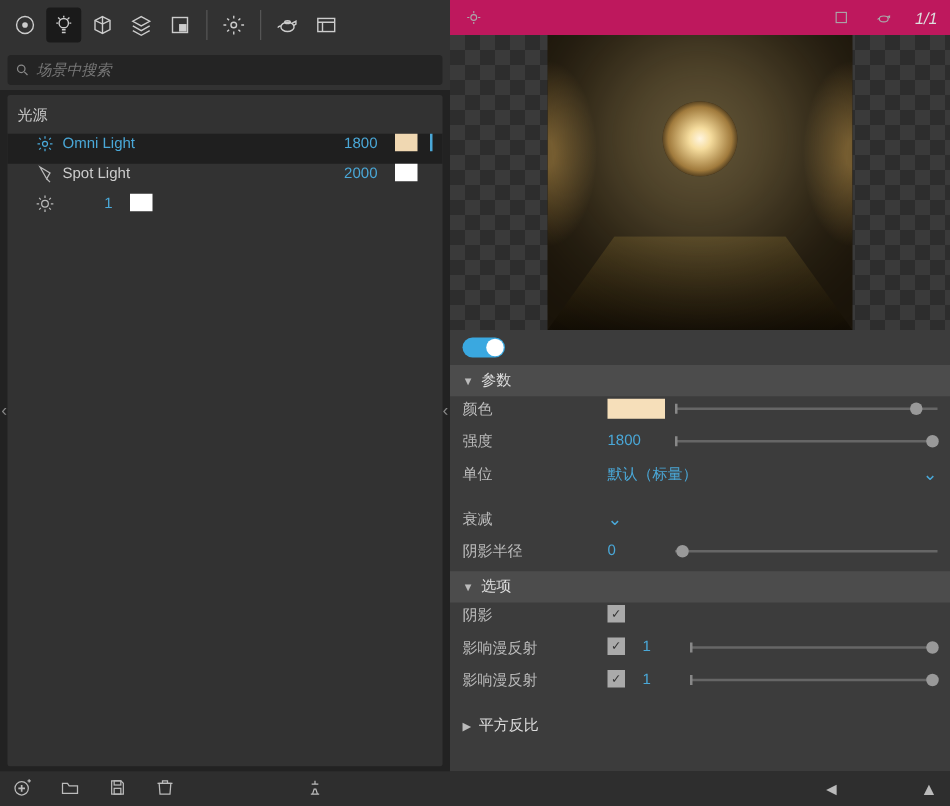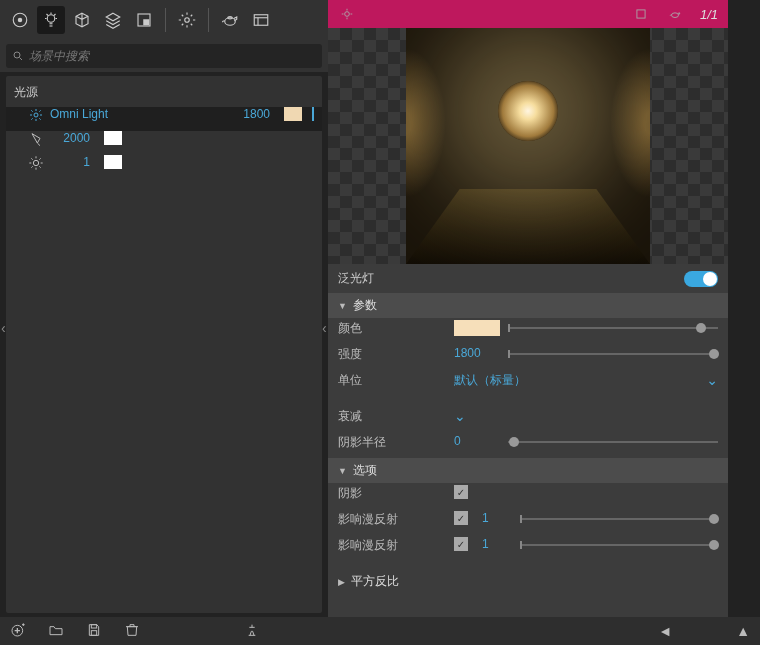--- a/index.html
+++ b/index.html
@@ -1,18 +1,18 @@
 <!DOCTYPE html>
 <html><head>
 <meta charset="utf-8">
 <style>
   * { box-sizing: border-box; margin: 0; padding: 0; font-family: "Segoe UI", Arial, sans-serif; font-size: 12px; }
   body { width: 760px; height: 645px; background: #222; color: #ddd; display: flex; flex-direction: column; overflow: hidden; }
   .main { display: flex; height: 617px; }
-  .left { width: 328px; display: flex; flex-direction: column; }
+  .left { width: 360px; display: flex; flex-direction: column; }
   .right { width: 400px; display: flex; flex-direction: column; position: relative; }
   .collapse-arrow { position:absolute; top:320px; left:-6px; color:#888; font-size:14px; }
 
   
   .toolbar { height:40px; background:#323232; display:flex; align-items:center; padding:0 6px; gap:3px; }
   .toolbar .ico { width:28px; height:28px; display:flex; align-items:center; justify-content:center; color:#ccc; border-radius:3px; }
   .toolbar .ico.active { background:#1a1a1a; }
   .toolbar .sep { width:1px; height:24px; background:#555; margin:0 4px; }
   .toolbar svg { width:18px; height:18px; stroke:#ccc; fill:none; stroke-width:1.5; }
 
@@ -188,20 +188,21 @@
         <span class="value">1800</span>
         <span class="swatch warm"></span>
         <span class="mark"></span>
       </div>
 
       <div class="light-row">
         <svg class="ico" viewBox="0 0 24 24" stroke="#bbb" fill="none" stroke-width="1.5">
             <path d="M6 4l12 7-4 7z"></path>
             <line x1="14" y1="18" x2="18" y2="22"></line>
           </svg>
+        <span class="name">Spot Light</span>
         <span class="value">2000</span>
         <span class="swatch white"></span>
         <span style="width:6px"></span>
       </div>
 
       <div class="light-row">
         <svg class="ico" viewBox="0 0 24 24" stroke="#bbb" fill="none" stroke-width="1.5">
             <circle cx="12" cy="12" r="4"></circle>
             <line x1="12" y1="2" x2="12" y2="5"></line>
             <line x1="12" y1="19" x2="12" y2="22"></line>
@@ -254,21 +255,20 @@
       <div class="render">
         <div class="floor"></div>
         <div class="wall-l"></div>
         <div class="wall-r"></div>
         <div class="glow-main"></div>
       </div>
     </div>
 
     <div class="props">
       <div class="prop-title">
-        <span>泛光灯</span>
         <div class="toggle"></div>
       </div>
 
       <div class="section-bar">
         <span class="tri">▼</span>
         <span>参数</span>
       </div>
 
       <div class="row">
         <div class="label">颜色</div>

